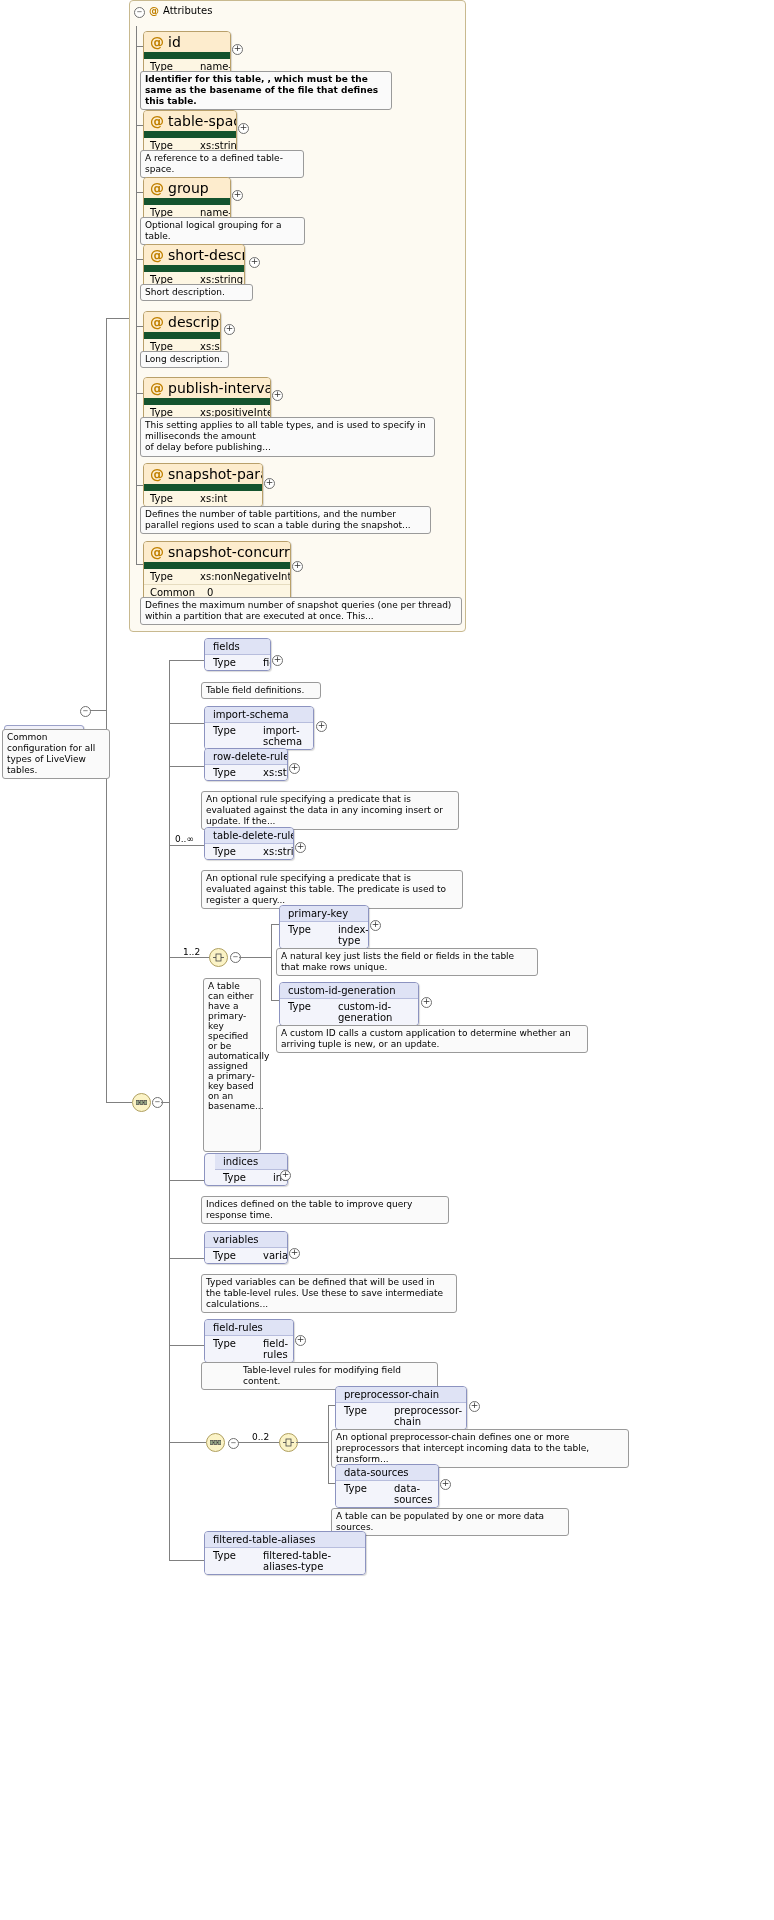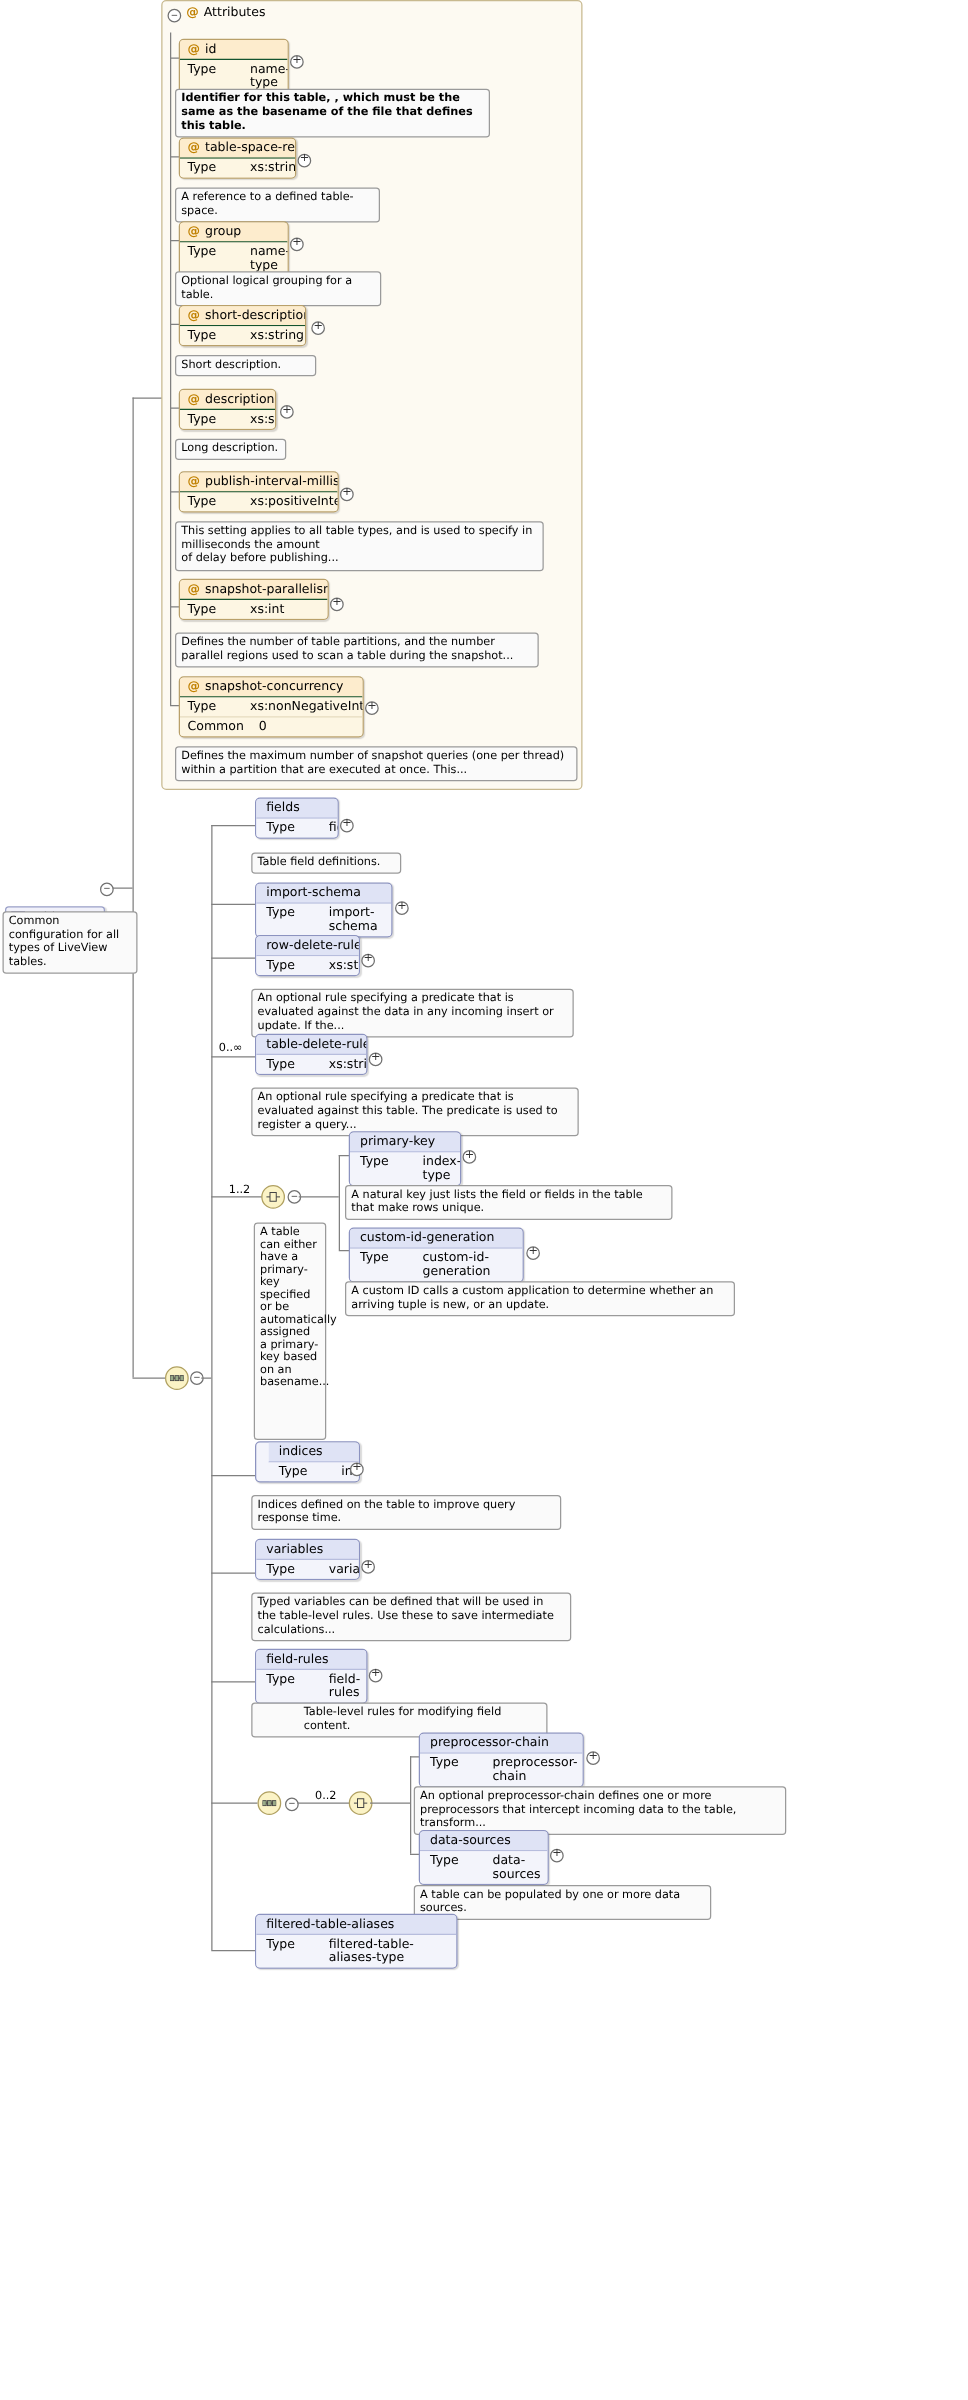--- a/index.html
+++ b/index.html
@@ -2,22 +2,22 @@
 <html><head>
 <meta charset="utf-8">
 <style>
   html,body{margin:0;padding:0;background:#fff;}
   body{width:774px;height:1920px;position:relative;
        font-family:"DejaVu Sans","Liberation Sans",sans-serif;font-size:10px;color:#000;}
   .abs{position:absolute;}
   
   .attr{position:absolute;border:1px solid #b9a06a;border-radius:4px;background:#fdf6e3;
         box-shadow:1px 1px 1px rgba(0,0,0,.15);overflow:hidden;}
-  .attr .hdr{background:#fdeccd;border-bottom:1px solid #14532d;padding:2px 6px 2px 6px;
-             font-size:10px;white-space:nowrap;}
+  .attr .hdr{background:#fdeccd;border-bottom:7px solid #14532d;padding:2px 6px 2px 6px;
+             font-size:14px;white-space:nowrap;}
   .attr .hdr .at{color:#c08000;font-weight:bold;margin-right:4px;}
   .attr .row{display:flex;font-size:10px;background:#fdf6e3;}
   .attr .row .k{padding:2px 6px;min-width:38px;}
   .attr .row .v{padding:2px 6px;}
   
   .el{position:absolute;border:1px solid #8c93c0;border-radius:4px;background:#f3f4fb;
       box-shadow:1px 1px 1px rgba(0,0,0,.15);overflow:hidden;}
   .el .hdr{background:#dfe3f5;border-bottom:1px solid #b7bddd;padding:2px 8px;font-size:10px;white-space:nowrap;}
   .el .row{display:flex;font-size:10px;background:#f3f4fb;}
   .el .row .k{padding:2px 8px;min-width:34px;}

